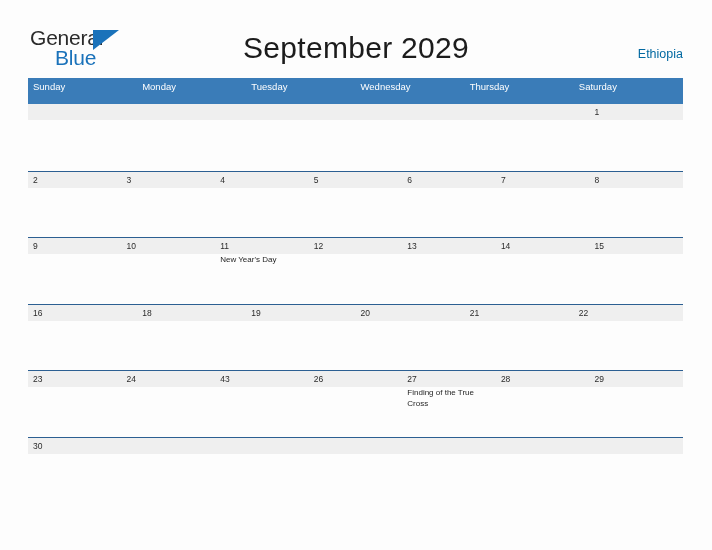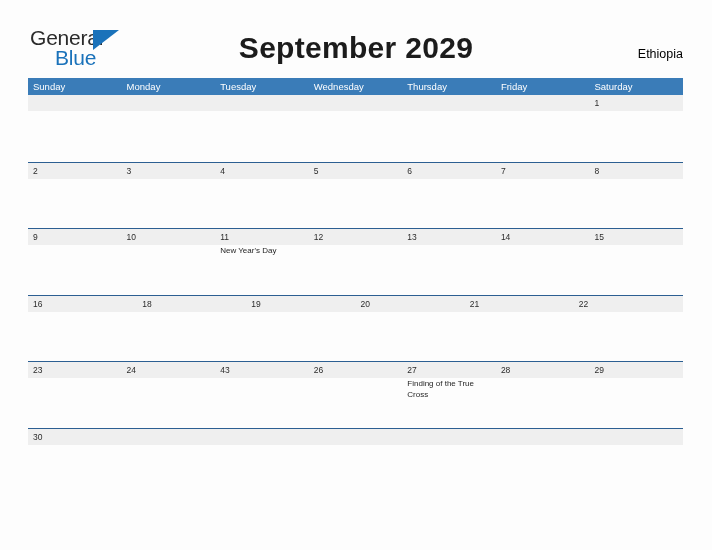--- a/index.html
+++ b/index.html
@@ -54,45 +54,45 @@
   }
   .logo-flag svg { display: block; }
 
   .cal-title {
     position: absolute;
     left: 0;
     right: 0;
     top: 31px;
     text-align: center;
     font-size: 30px;
-    font-weight: 700;
+    font-weight: 400;
     color: #1c1c1c;
     letter-spacing: 0.3px;
     font-family: "Liberation Sans", sans-serif;
   }
   .cal-locale {
     position: absolute;
     right: 29px;
     top: 47px;
     font-size: 12.5px;
-    color: #000000;
+    color: #0369a1;
     font-family: "Liberation Sans", sans-serif;
   }
 
   
   .calendar {
     position: absolute;
     left: 28px;
     top: 78px;
     width: 655px;
   }
   .weekday-row {
     display: flex;
     background: #3a7cb8;
-    height: 17px;
+    height: 26px;
   }
   .weekday-cell {
     flex: 1 1 0;
     color: #ffffff;
     font-size: 9.5px;
     line-height: 17px;
     padding-left: 5px;
     box-sizing: border-box;
     font-family: "Liberation Sans", sans-serif;
     white-space: nowrap;
@@ -160,21 +160,20 @@
   <div class="cal-locale">Ethiopia</div>
 </div>
 
 <div class="calendar">
   <div class="weekday-row" id="weekday-row">
       <div class="weekday-cell">Sunday</div>
       <div class="weekday-cell">Monday</div>
       <div class="weekday-cell">Tuesday</div>
       <div class="weekday-cell">Wednesday</div>
       <div class="weekday-cell">Thursday</div>
-      <div class="weekday-cell">Friday</div>
       <div class="weekday-cell">Saturday</div>
     </div>
   <div id="weeks-container">
       <div class="week-row first">
         <div class="daystrip"></div>
         <div class="day-cell empty-cell">
           <span class="day-num"></span>
         </div>
         <div class="day-cell empty-cell">
           <span class="day-num"></span>

